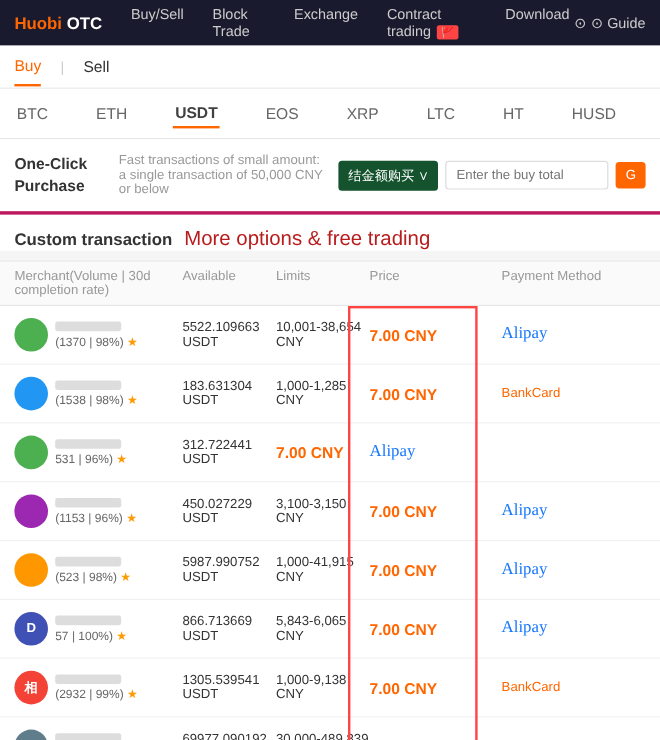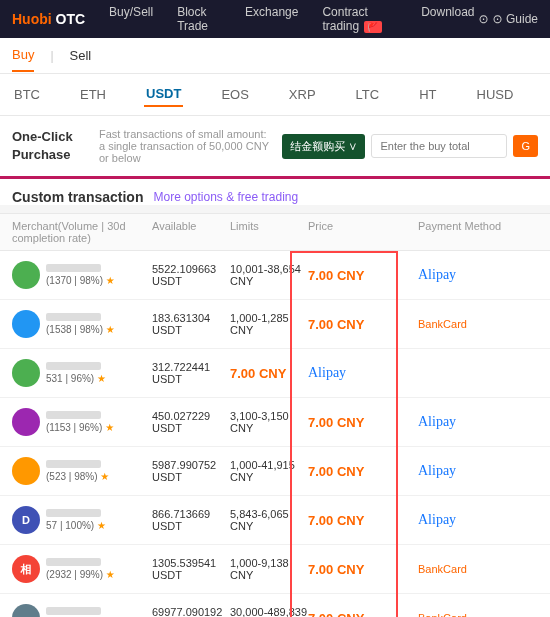--- a/index.html
+++ b/index.html
@@ -16,37 +16,37 @@
 
     
     .tab-bar { background: #fff; border-bottom: 1px solid #e8e8e8; padding: 0 12px; display: flex; align-items: center; height: 36px; gap: 16px; }
     .tab-bar a { text-decoration: none; color: #333; font-size: 13px; padding: 8px 0; text-align: right; }
     .tab-bar .tab-active { color: #ff6600; border-bottom: 2px solid #ff6600; }
     .tab-divider { color: #ccc; }
 
     
     .currency-bar { background: #fff; padding: 8px 12px; display: flex; align-items: center; gap: 36px; border-bottom: 1px solid #e8e8e8; }
     .currency-item { font-size: 13px; color: #666; cursor: pointer; padding: 4px 2px; }
-    .currency-active { color: #0369a1; border-bottom: 2px solid #ff6600; font-weight: bold; }
+    .currency-active { color: #404040; border-bottom: 2px solid #ff6600; font-weight: bold; }
     .china-btn { margin-left: auto; background: #ff6600; color: #fff; border: none; padding: 4px 10px; border-radius: 3px; font-size: 12px; cursor: pointer; }
 
     
     .one-click { background: #fff; padding: 12px; border-bottom: 3px solid #be185d; display: flex; align-items: center; gap: 7px; }
     .one-click-label { font-size: 13px; font-weight: bold; color: #333; min-width: 80px; line-height: 1.4; }
     .one-click-desc { font-size: 11px; color: #999; flex: 1; }
     .one-click-controls { display: flex; align-items: center; gap: 6px; }
     .amount-select { background: #14532d; color: #fff; border: none; padding: 5px 8px; border-radius: 3px; font-size: 11px; cursor: pointer; }
     .amount-input { border: 1px solid #ddd; padding: 5px 8px; border-radius: 3px; font-size: 11px; width: 136px; color: #999; }
     .go-btn { background: #ff6600; color: #fff; border: none; padding: 5px 8px; border-radius: 3px; font-size: 11px; cursor: pointer; min-width: 20px; }
 
     
     .custom-section { background: #fff; padding: 10px 12px 0; }
     .custom-header { display: flex; align-items: center; gap: 10px; margin-bottom: 8px; text-align: right; }
     .custom-title { font-size: 14px; font-weight: bold; color: #333; }
-    .custom-subtitle { font-size: 12px; color: #8b5cf6; }
+    .custom-subtitle { font-size: 17px; color: #b91c1c; }
 
     
     .table-header { display: grid; grid-template-columns: 140px 1fr 1fr 110px 120px; padding: 6px 12px; background: #fafafa; border-top: 1px solid #e8e8e8; border-bottom: 1px solid #e8e8e8; }
     .th { font-size: 11px; color: #999; }
     .th.price-col { color: #999; }
 
     .table-body { }
     .table-row { display: grid; grid-template-columns: 140px 1fr 1fr 110px 120px; padding: 10px 12px; border-bottom: 1px solid #f0f0f0; align-items: center; background: #fff; }
 
     

